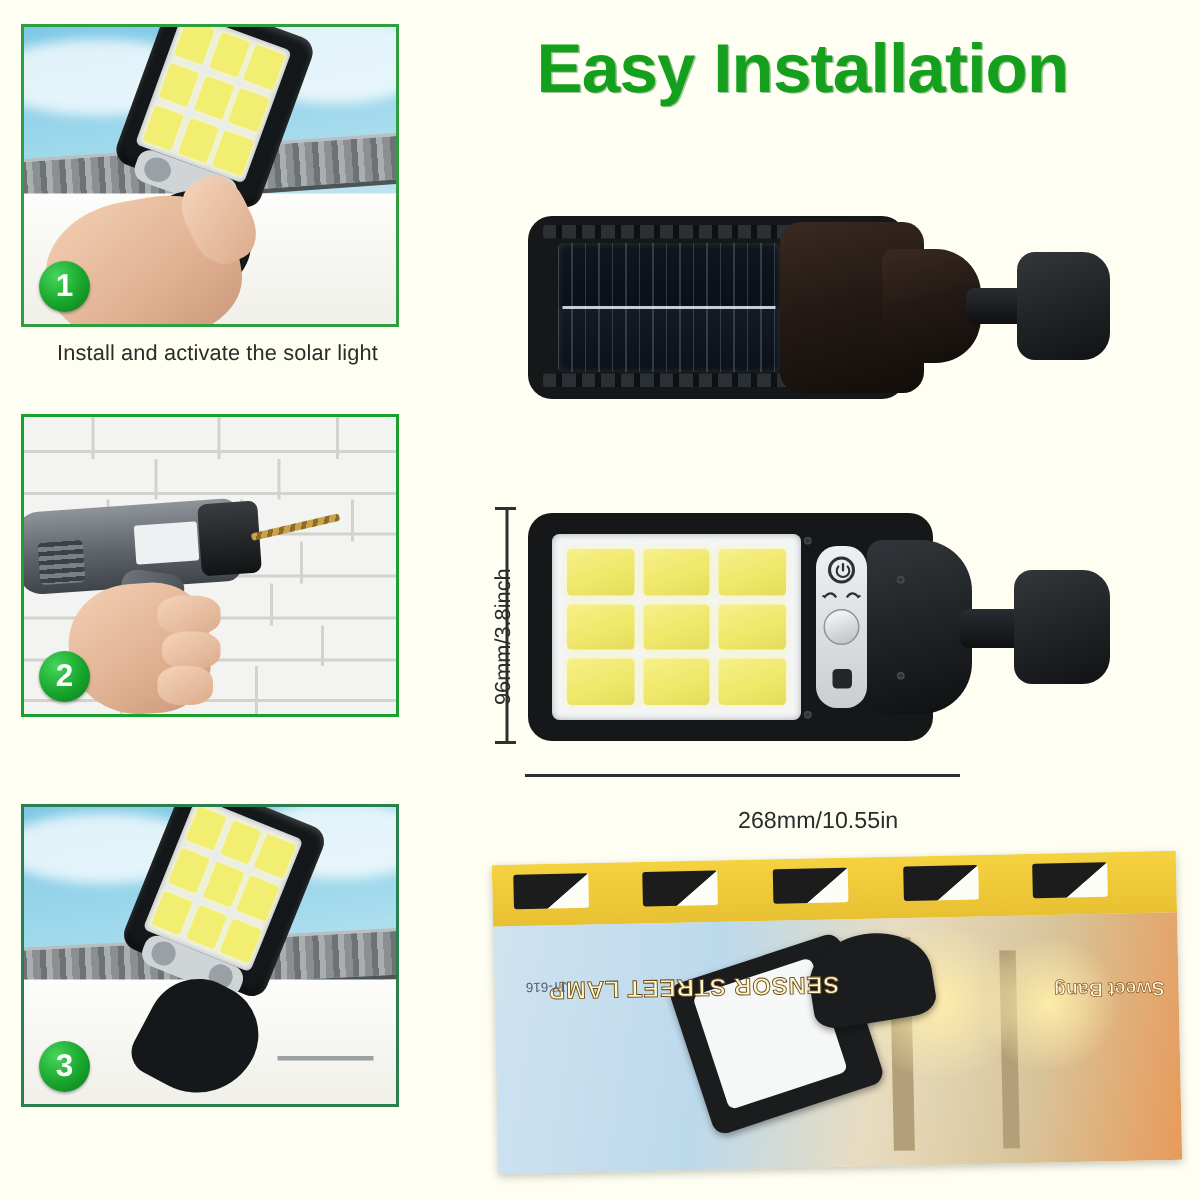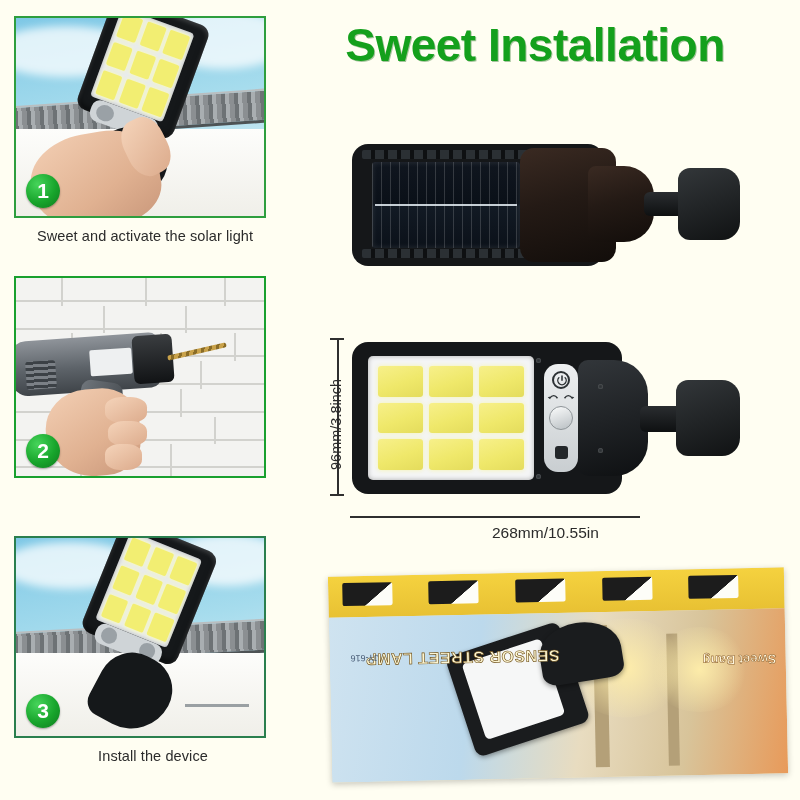--- a/index.html
+++ b/index.html
@@ -177,21 +177,21 @@
   .box-lamp-face { position: absolute; background: #f6f7f7; border-radius: 5px; }
   .box-scene-pole { position: absolute; background: #b4a078; }
   .box-scene-glow { position: absolute; border-radius: 50%;
                     background: radial-gradient(circle,rgba(255,238,170,.95) 0%,rgba(255,230,150,0) 70%); }
 </style>
 </head>
 <body>
 
 <div id="page">
 
-  <div id="headline">Sweet Installation</div>
+  <div id="headline">Easy Installation</div>
 
   <div class="step-block" id="step-1">
     <div class="step-photo">
       <div class="sky"></div>
       <div class="cloud" style="left:-10%;top:4%;width:60%;height:26%;"></div>
       <div class="cloud" style="left:56%;top:-4%;width:55%;height:30%;"></div>
       <div class="roof" style="top:40%;transform:rotate(-4deg);"></div>
       <div class="wall-lower" style="top:56%;"></div>
 
       <div class="lamp" style="left:24%;top:-6%;width:56%;height:92%;transform:rotate(20deg);">
@@ -213,21 +213,21 @@
         <div class="sensor-dome" style="left:20%;top:61.5%;width:13%;height:9%;"></div>
         <div class="sensor-dome" style="left:50%;top:61.5%;width:11%;height:9%;"></div>
         <div class="hook" style="left:30%;top:68%;width:52%;height:38%;transform:rotate(6deg);"></div>
       </div>
 
       <div class="hand" style="left:6%;top:58%;width:52%;height:48%;transform:rotate(-10deg);"></div>
       <div class="finger" style="left:44%;top:50%;width:17%;height:30%;transform:rotate(-26deg);"></div>
 
       <div class="badge">1</div>
     </div>
-    <div class="step-caption">Sweet and activate the solar light</div>
+    <div class="step-caption">Install and activate the solar light</div>
   </div>
 
   <div class="step-block" id="step-2">
     <div class="step-photo">
       <div class="brickwall">
         <div class="brick-row" style="top:0;"></div>
         <div class="brick-row" style="top:14%;"></div>
         <div class="brick-row" style="top:28%;"></div>
         <div class="brick-row" style="top:42%;"></div>
         <div class="brick-row" style="top:56%;"></div>
@@ -293,21 +293,20 @@
         </div>
         <div class="sensor-strip" style="left:16%;top:58%;width:50%;height:11%;"></div>
         <div class="sensor-dome" style="left:20%;top:59%;width:12%;height:8.5%;"></div>
         <div class="sensor-dome" style="left:50%;top:59%;width:11%;height:8.5%;"></div>
         <div class="hook" style="left:30%;top:66%;width:54%;height:40%;transform:rotate(6deg);"></div>
       </div>
       <div style="position:absolute;left:68%;top:84%;width:26%;height:3px;background:#9aa0a3;"></div>
 
       <div class="badge">3</div>
     </div>
-    <div class="step-caption">Install the device</div>
   </div>
 
   <div id="view-top">
     <div class="pv-shell" style="left:0;top:4px;width:252px;height:122px;"></div>
     <div class="fin-row" style="left:10px;top:10px;width:230px;"></div>
     <div class="fin-row" style="left:10px;top:109px;width:230px;"></div>
     <div class="solar-panel" style="left:20px;top:22px;width:148px;height:86px;">
       <div class="solar-seam" style="top:42px;"></div>
     </div>
     <div class="pv-back" style="left:168px;top:8px;width:96px;height:114px;"></div>
@@ -357,21 +356,21 @@
     <div class="arm" style="left:288px;top:64px;width:44px;height:26px;"></div>
     <div class="bracket-head" style="left:324px;top:38px;width:64px;height:76px;"></div>
   </div>
 
   <div class="dim-line" style="left:337px;top:338px;width:1.6px;height:158px;"></div>
   <div class="dim-line" style="left:330px;top:338px;width:14px;height:1.6px;"></div>
   <div class="dim-line" style="left:330px;top:494px;width:14px;height:1.6px;"></div>
   <div class="dim-v-label" style="left:328px;top:470px;">96mm/3.8inch</div>
 
   <div class="dim-line" style="left:350px;top:516px;width:290px;height:1.6px;"></div>
-  <div class="dim-h-label" style="left:492px;top:524px;">268mm/10.55in</div>
+  <div class="dim-h-label" style="left:492px;top:539px;">268mm/10.55in</div>
 
   <div id="retail-box">
     <div class="box-outer">
       <div class="box-topstrip">
         <div class="mini" style="left:3%;"></div>
         <div class="mini" style="left:22%;"></div>
         <div class="mini" style="left:41%;"></div>
         <div class="mini" style="left:60%;"></div>
         <div class="mini" style="left:79%;"></div>
       </div>

